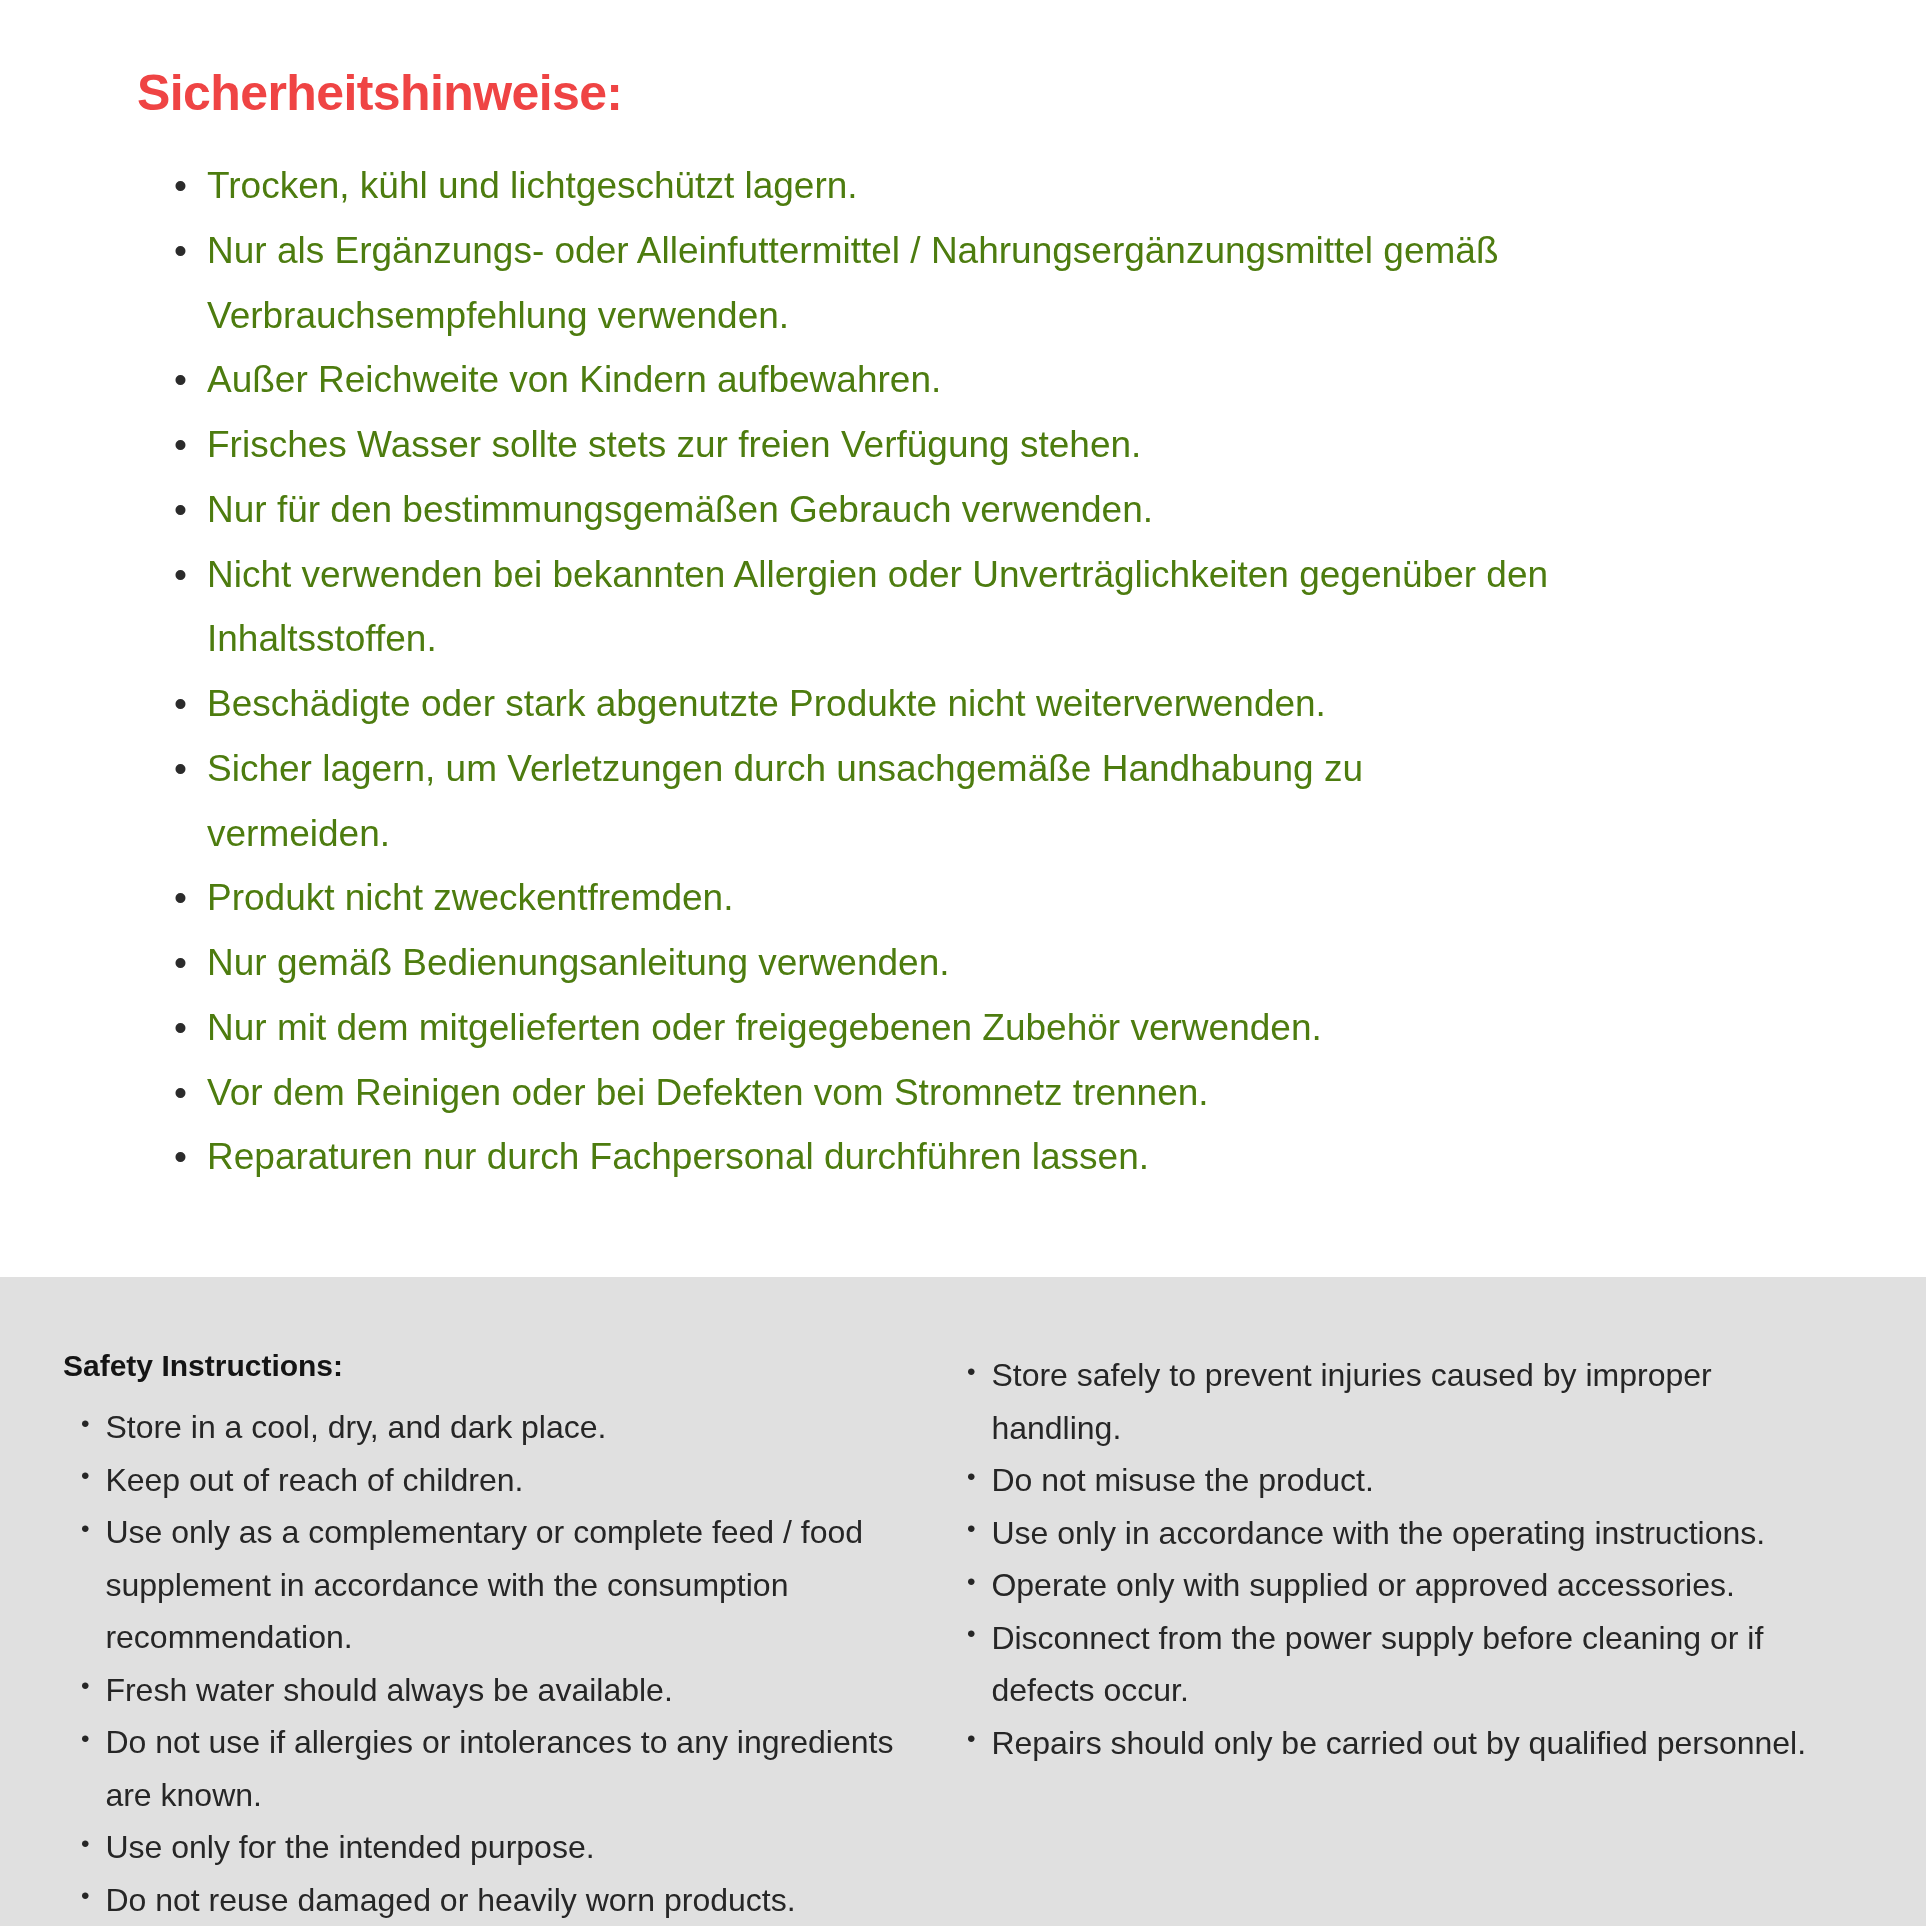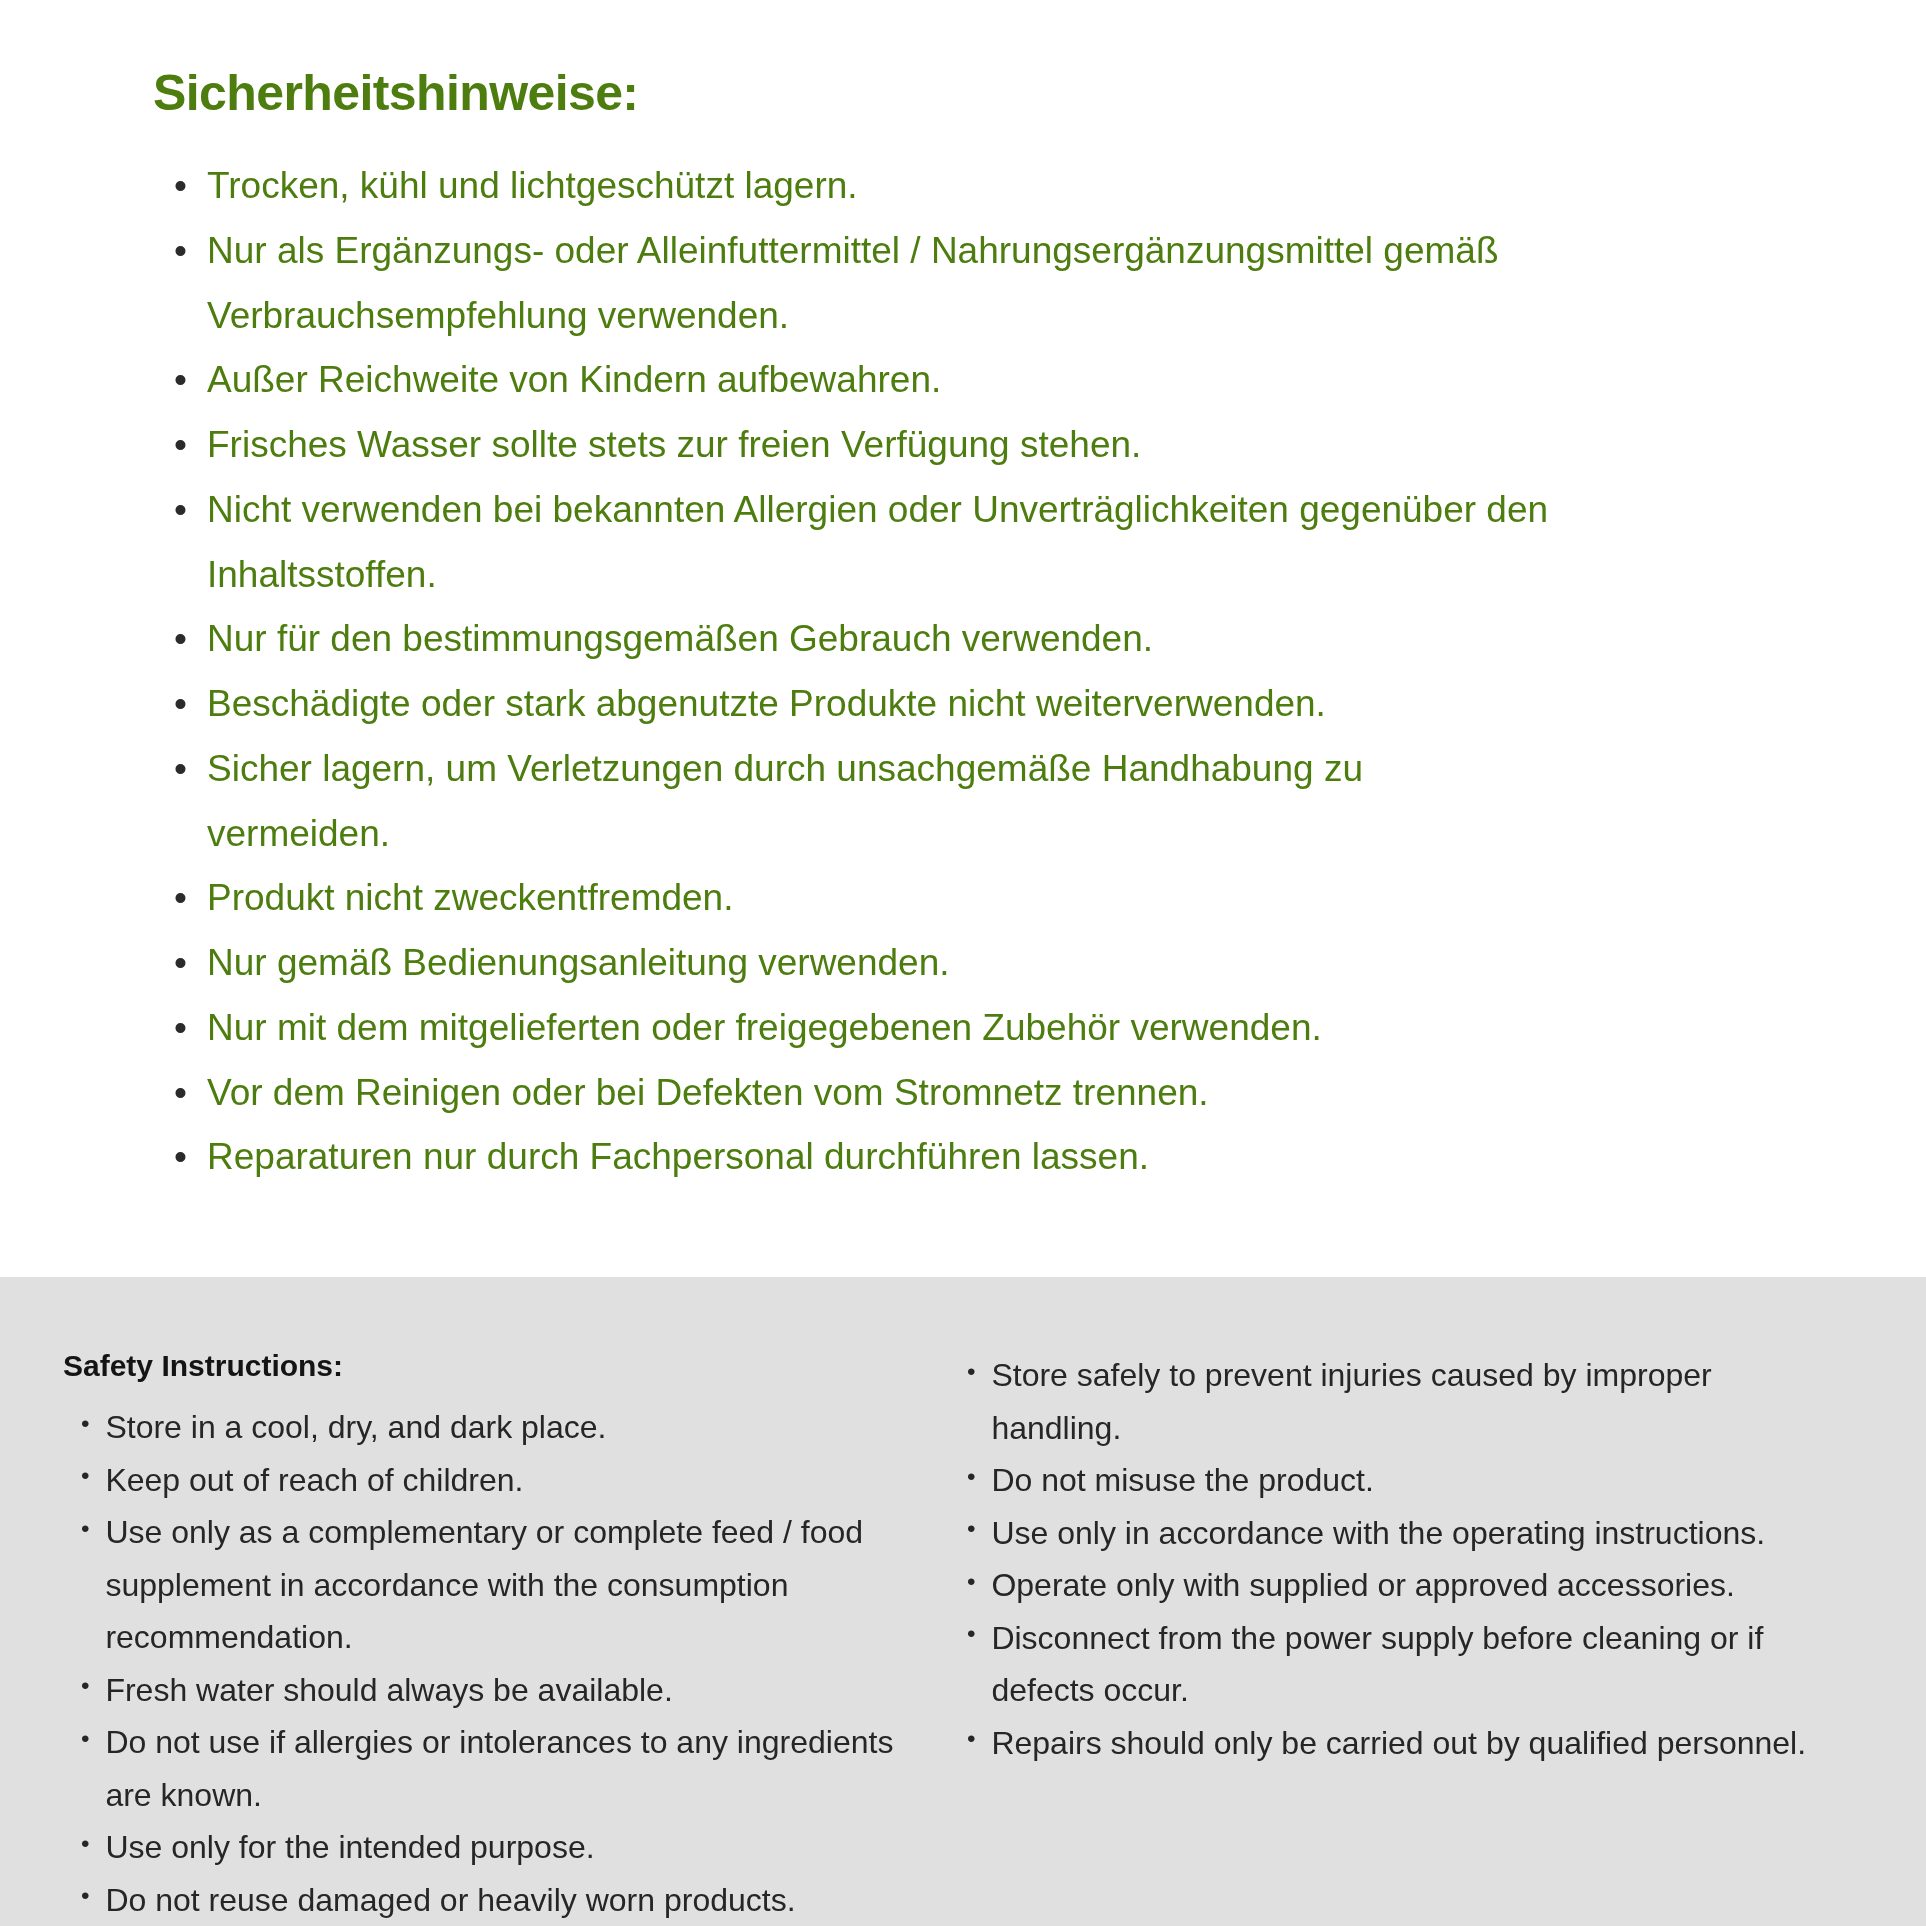--- a/index.html
+++ b/index.html
@@ -22,24 +22,24 @@
   }
 
   
   .german-section {
     box-sizing: border-box;
     height: 1307px;
     padding: 64px 90px 0 137px;
     background: #ffffff;
   }
   .german-heading {
-    margin: 0 0 32px 16px;
+    margin: 0 0 32px 0;
     font-size: 50px;
     font-weight: 700;
-    color: #4d7c0f;
+    color: #ef4444;
     letter-spacing: -0.6px;
   }
   .german-list {
     list-style: none;
     margin: 0;
     padding: 0 0 0 37px;
     max-width: 1380px;
     font-size: 37px;
     line-height: 1.75;
     color: #4d7c0f;
@@ -107,22 +107,22 @@
 
 <div class="page">
 
   <section class="german-section">
     <h1 class="german-heading">Sicherheitshinweise:</h1>
     <ul class="german-list">
       <li>Trocken, kühl und lichtgeschützt lagern.</li>
       <li>Nur als Ergänzungs- oder Alleinfuttermittel / Nahrungsergänzungsmittel gemäß Verbrauchsempfehlung verwenden.</li>
       <li>Außer Reichweite von Kindern aufbewahren.</li>
       <li>Frisches Wasser sollte stets zur freien Verfügung stehen.</li>
+      <li>Nur für den bestimmungsgemäßen Gebrauch verwenden.</li>
       <li>Nicht verwenden bei bekannten Allergien oder Unverträglichkeiten gegenüber den Inhaltsstoffen.</li>
-      <li>Nur für den bestimmungsgemäßen Gebrauch verwenden.</li>
       <li>Beschädigte oder stark abgenutzte Produkte nicht weiterverwenden.</li>
       <li>Sicher lagern, um Verletzungen durch unsachgemäße Handhabung zu vermeiden.</li>
       <li>Produkt nicht zweckentfremden.</li>
       <li>Nur gemäß Bedienungsanleitung verwenden.</li>
       <li>Nur mit dem mitgelieferten oder freigegebenen Zubehör verwenden.</li>
       <li>Vor dem Reinigen oder bei Defekten vom Stromnetz trennen.</li>
       <li>Reparaturen nur durch Fachpersonal durchführen lassen.</li>
     </ul>
   </section>
 

